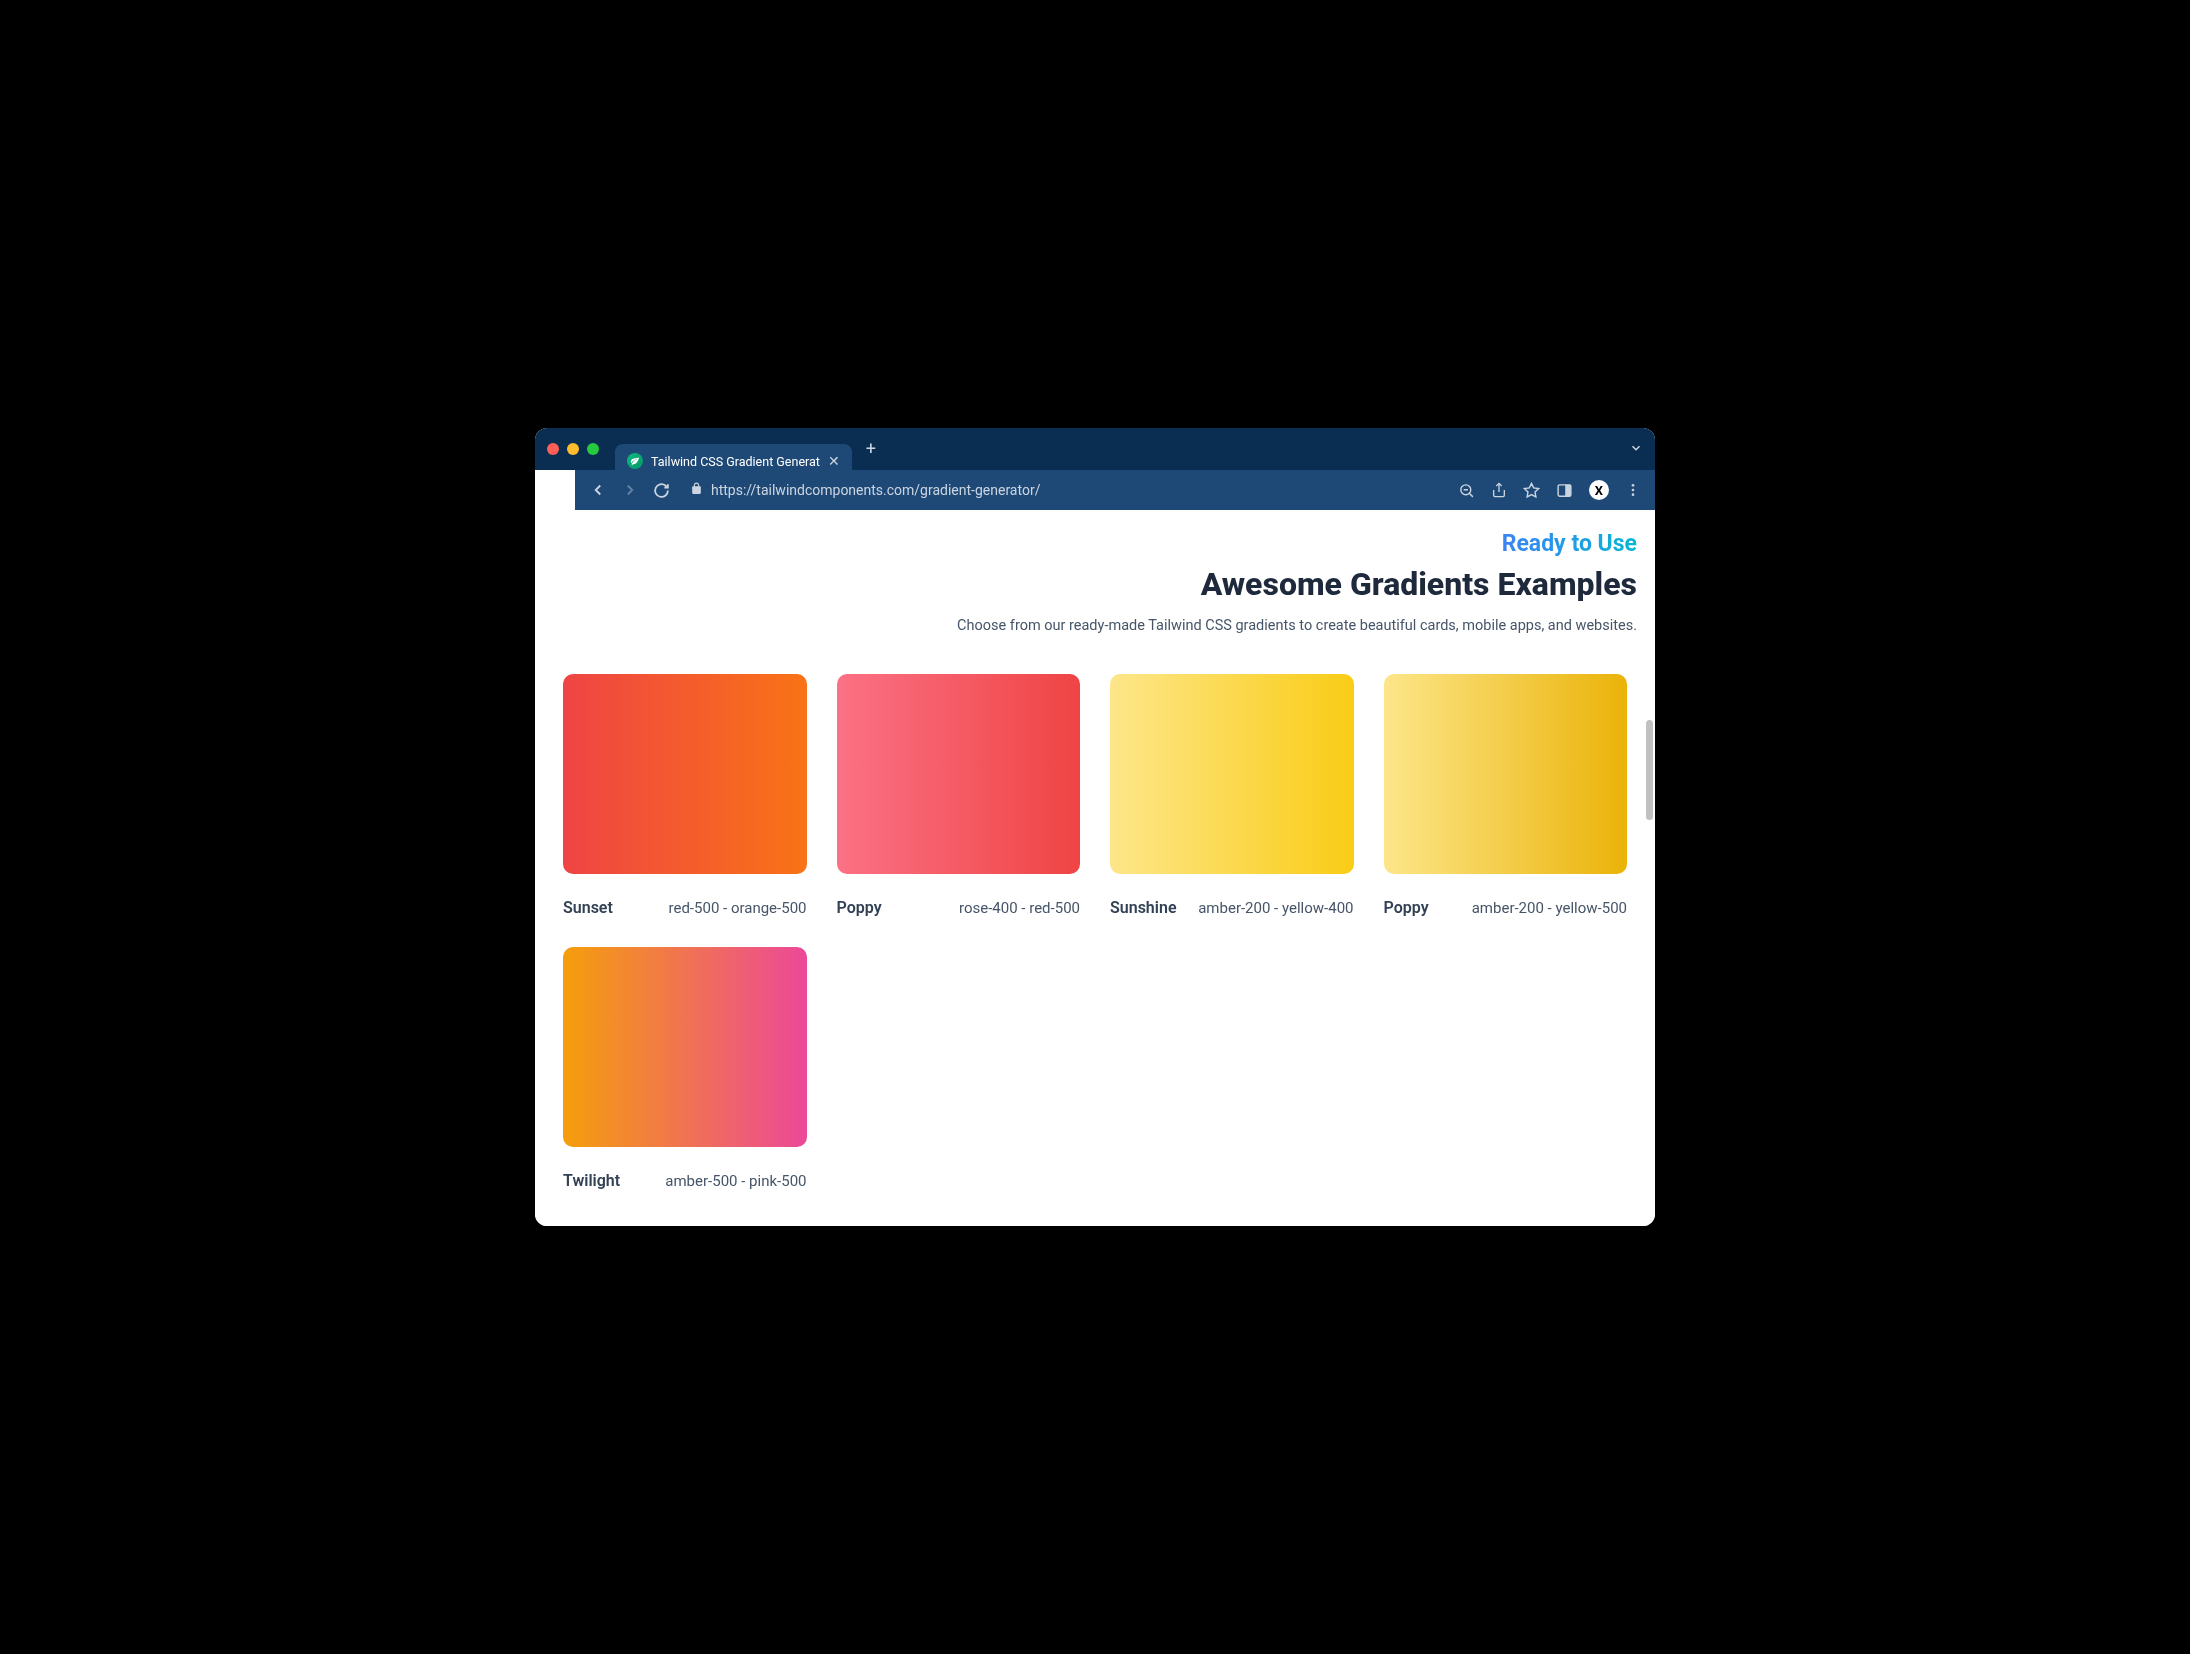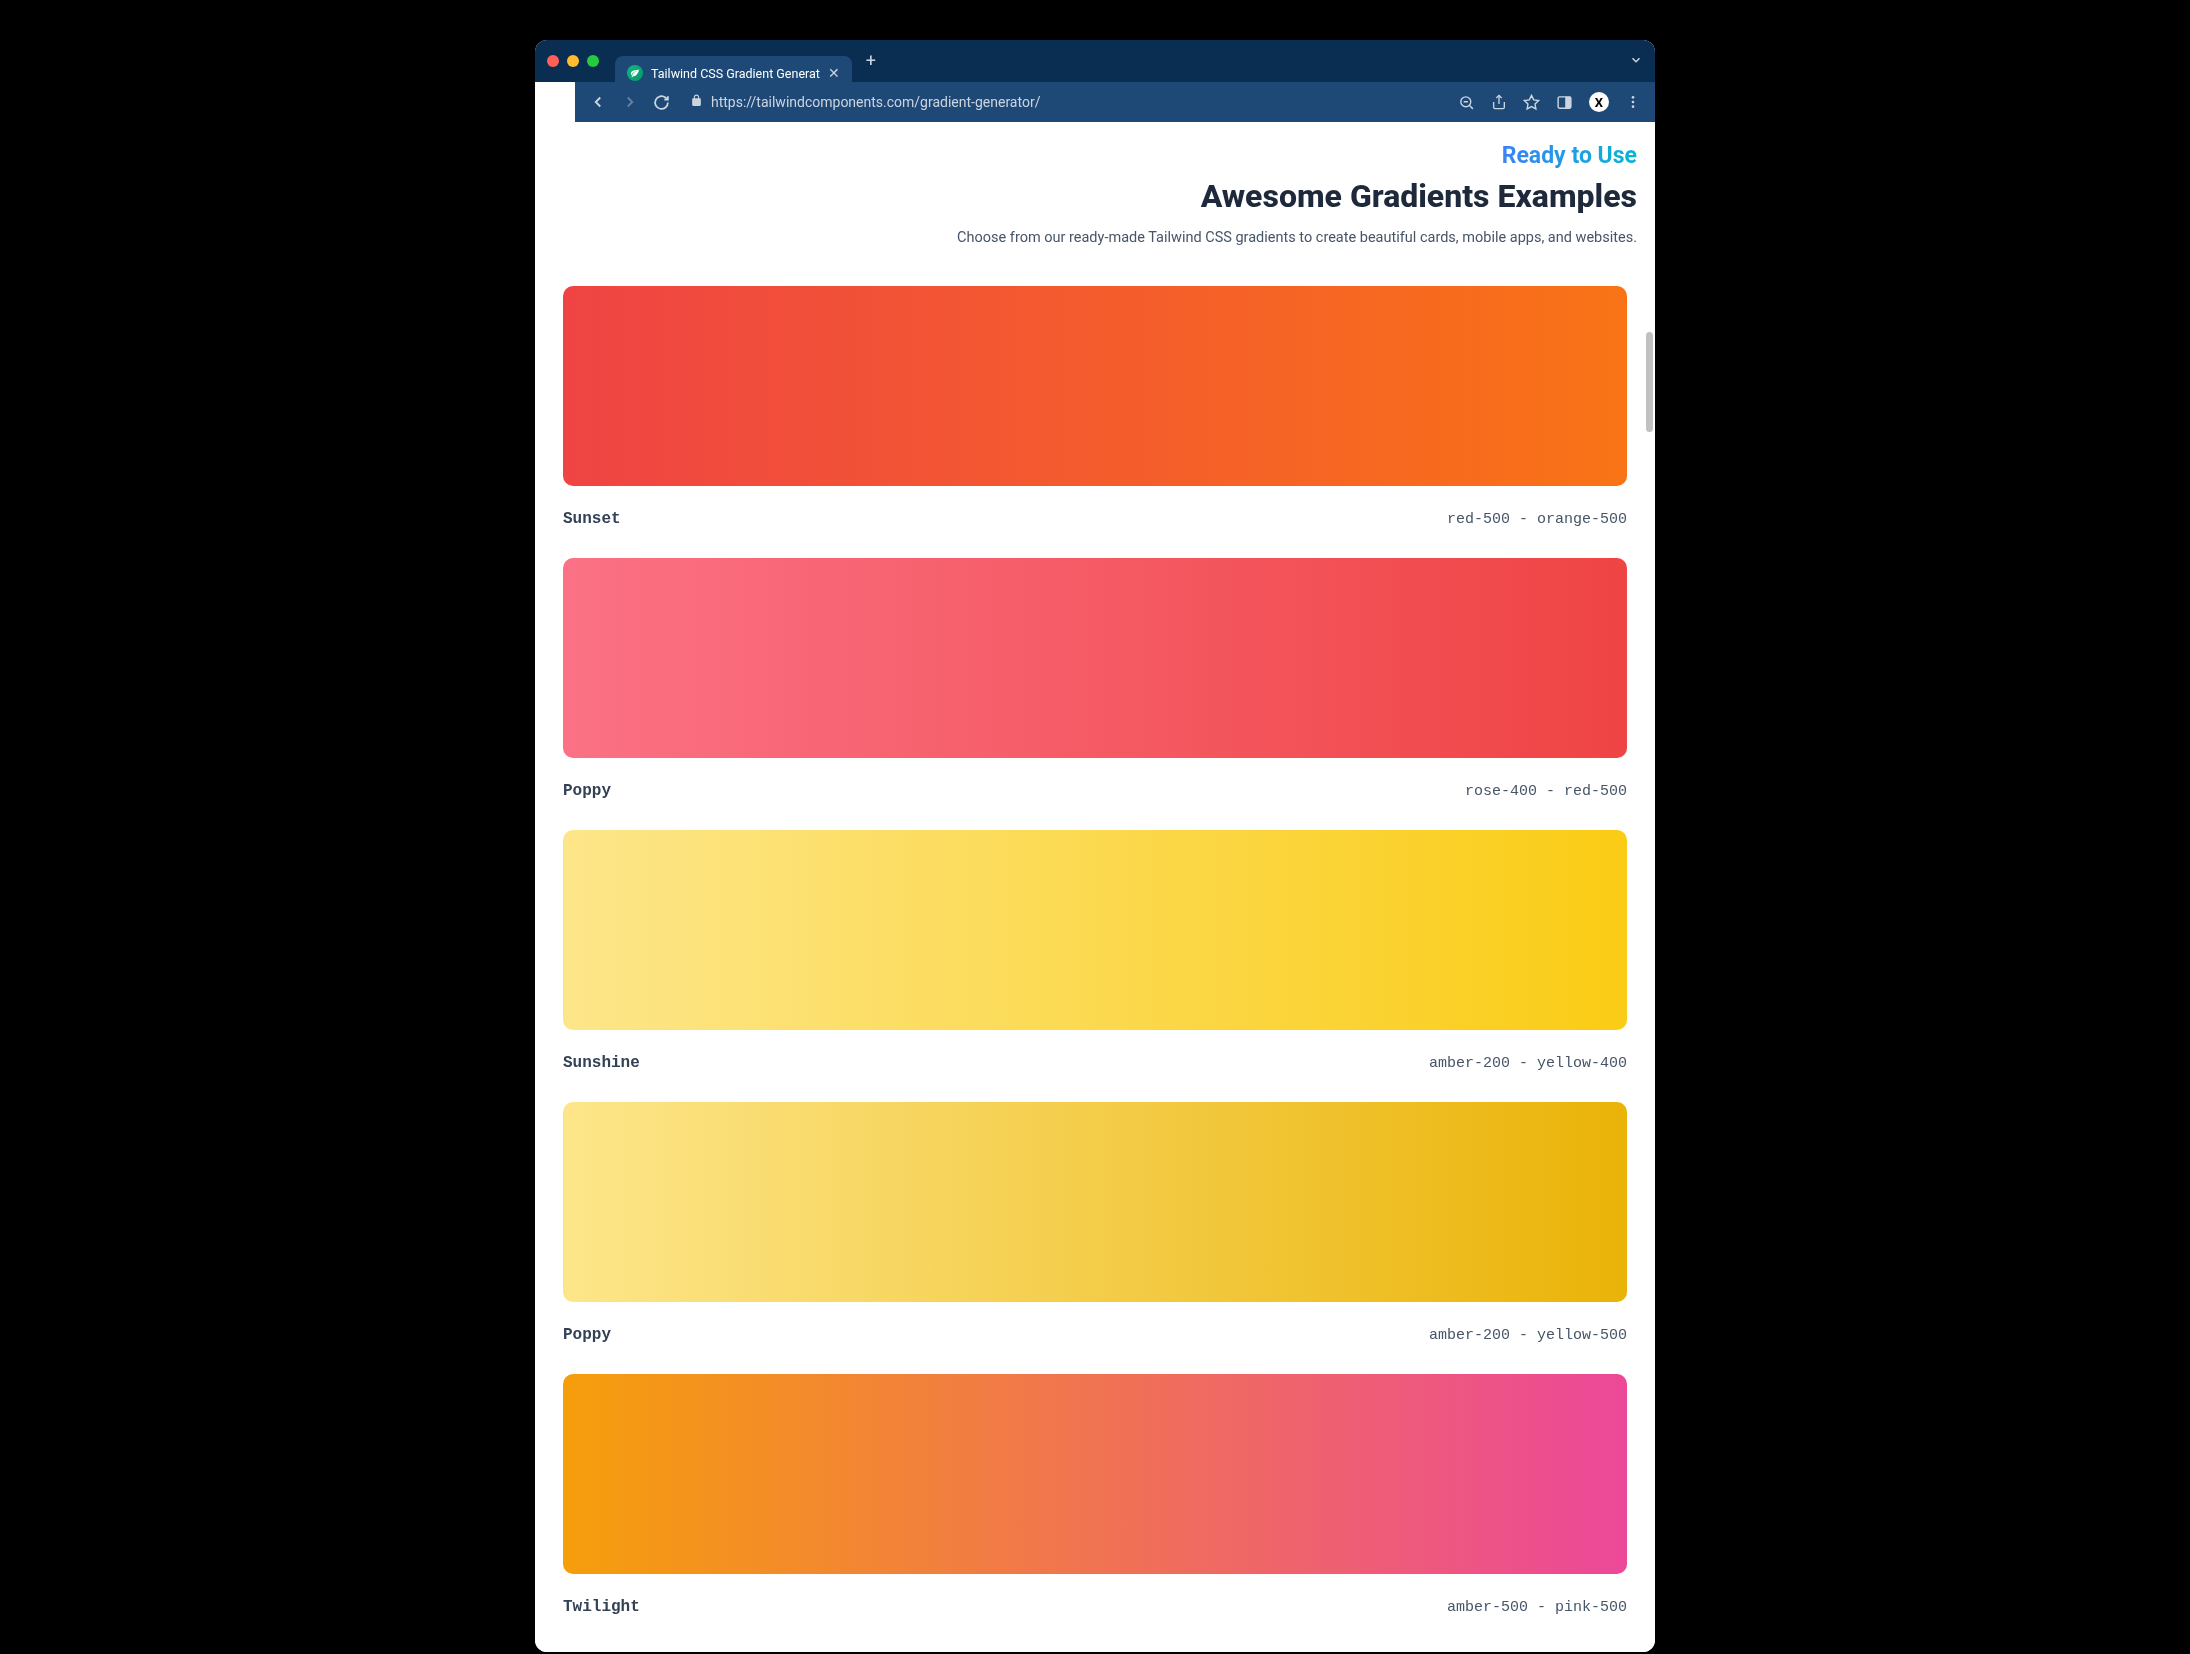--- a/index.html
+++ b/index.html
@@ -214,24 +214,23 @@
       margin-bottom: 14px;
     }
 
     .subheading {
       font-size: 14.5px;
       color: #475569;
     }
 
     .grid {
       display: grid;
-      grid-template-columns: repeat(1, 1fr);
+      grid-template-columns: repeat(4, 1fr);
       gap: 30px 30px;
       padding: 0 10px;
-      font-family: Liberation Mono, monospace;
     }
 
     .card {
       display: flex;
       flex-direction: column;
     }
 
     .swatch {
       height: 200px;
       border-radius: 10px;

